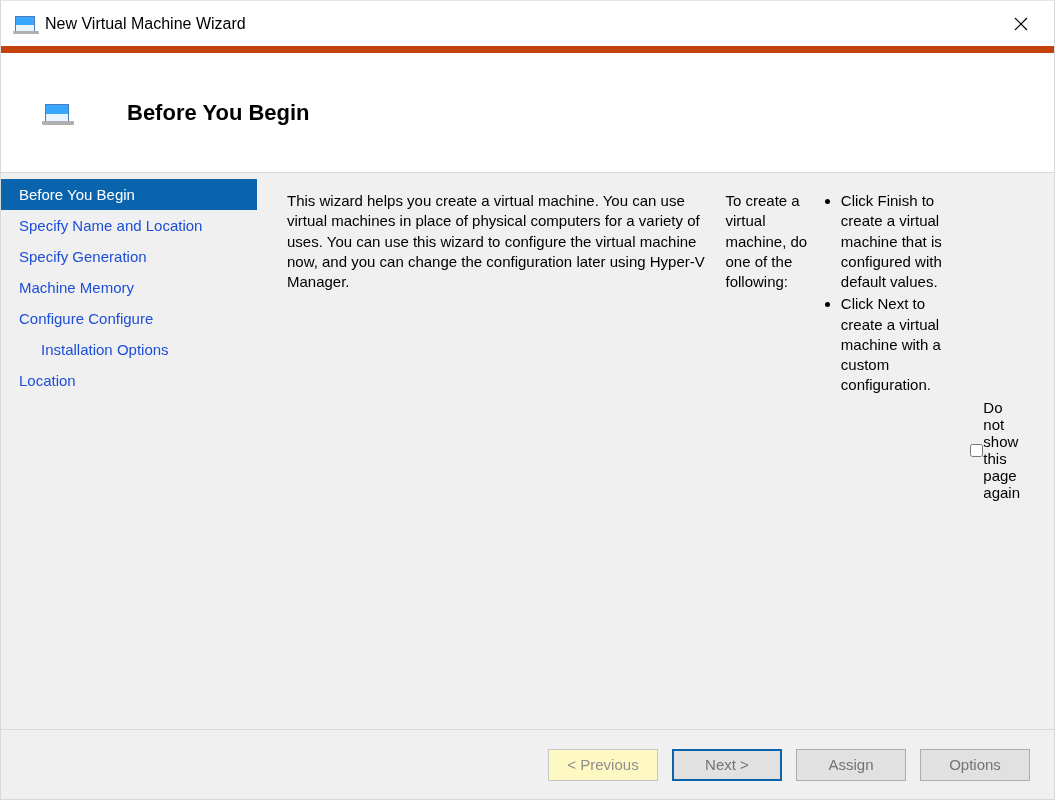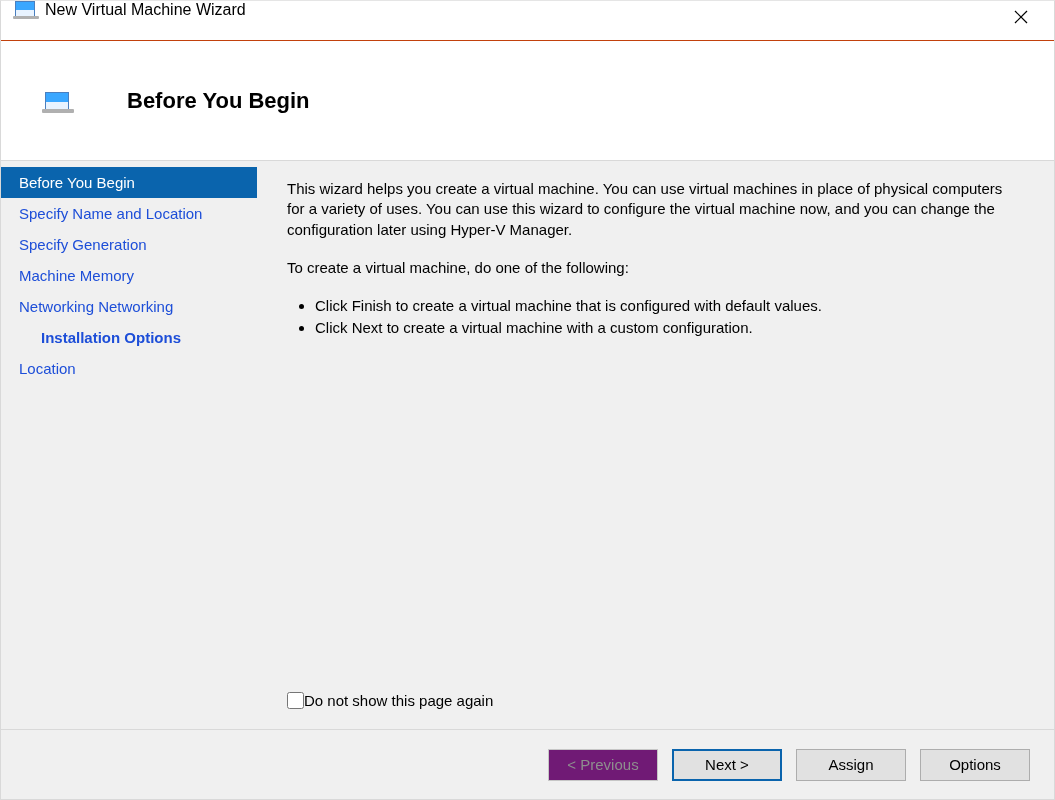--- a/index.html
+++ b/index.html
@@ -13,24 +13,24 @@
     overflow: hidden;
   }
   .window {
     width: 1055px; height: 800px;
     display: flex; flex-direction: column;
     background: #fff;
     border: 1px solid #d9d9d9;
     border-top: 1px solid #e5e5e5;
   }
   .titlebar {
-    height: 40px;
-    display: flex; align-items: flex-start;
+    height: 52px;
+    display: flex; align-items: center;
     padding: 0 10px;
-    border-bottom: 1px solid #c2410c;
+    border-bottom: 7px solid #c2410c;
   }
   .titlebar .app-icon {
     width: 20px; height: 16px;
     margin-right: 10px;
     margin-left: 4px;
     display: inline-block;
     position: relative;
     background: linear-gradient(#3aa7ff 0 55%, #e8f3ff 55% 100%);
     border: 1px solid #4a7fbf;
   }
@@ -91,30 +91,30 @@
     background: #f0f0f0;
     padding-top: 6px;
   }
   .step {
     padding: 7px 18px;
     font-size: 15px;
     color: #1d4ed8;
     cursor: pointer;
     white-space: nowrap;
   }
-  .step.indent { padding-left: 40px; font-weight: bold; }
+  .step.indent { padding-left: 40px; }
   .step.active {
     background: #0a64ad;
     color: #fff;
   }
   .content {
     flex: 1;
     background: #f0f0f0;
     padding: 18px 30px 12px 30px;
-    display: flex; flex-direction: column;
+    display: flex; flex-direction: row;
     font-size: 15px;
     color: #000;
   }
   .para { margin-bottom: 18px; line-height: 1.35; }
   .bullets { margin: 0 0 18px 28px; padding: 0; }
   .bullets li { margin: 0 0 2px 0; line-height: 1.35; }
   .spacer { flex: 1; }
   .checkbox-row {
     display: flex; align-items: center;
     gap: 0;
@@ -132,27 +132,27 @@
     display: flex; align-items: center; justify-content: flex-end;
     padding-right: 24px;
     gap: 14px;
   }
   .btn {
     min-width: 110px; height: 32px;
     border: 1px solid #adadad;
     background: #e1e1e1;
     font-family: inherit;
     font-size: 15px;
-    color: #000000;
+    color: #737373;
     cursor: pointer;
     padding: 0 8px;
   }
   .btn:disabled {
     color: #8e8e8e;
-    background: #701a75;
+    background: #fef9c3;
     border-color: #c6c6c6;
     cursor: default;
   }
   .btn.default {
     border: 2px solid #0a64ad;
     background: #e1e1e1;
   }
 </style>
 </head>
 <body>
@@ -175,21 +175,21 @@
     <span class="headline">Before You Begin</span>
   </div>
 
   <div class="body">
 
     <div class="sidebar">
       <div class="step active">Before You Begin</div>
       <div class="step">Specify Name and Location</div>
       <div class="step">Specify Generation</div>
       <div class="step">Machine Memory</div>
-      <div class="step">Networking Networking</div>
+      <div class="step">Configure Configure</div>
       <div class="step indent">Installation Options</div>
       <div class="step">Location</div>
     </div>
 
     <div class="content">
       <div class="para">This wizard helps you create a virtual machine. You can use virtual machines in place of physical computers for a variety of uses. You can use this wizard to configure the virtual machine now, and you can change the configuration later using Hyper-V Manager.</div>
       <div class="para">To create a virtual machine, do one of the following:</div>
       <ul class="bullets">
         <li>Click Finish to create a virtual machine that is configured with default values.</li>
         <li>Click Next to create a virtual machine with a custom configuration.</li>

